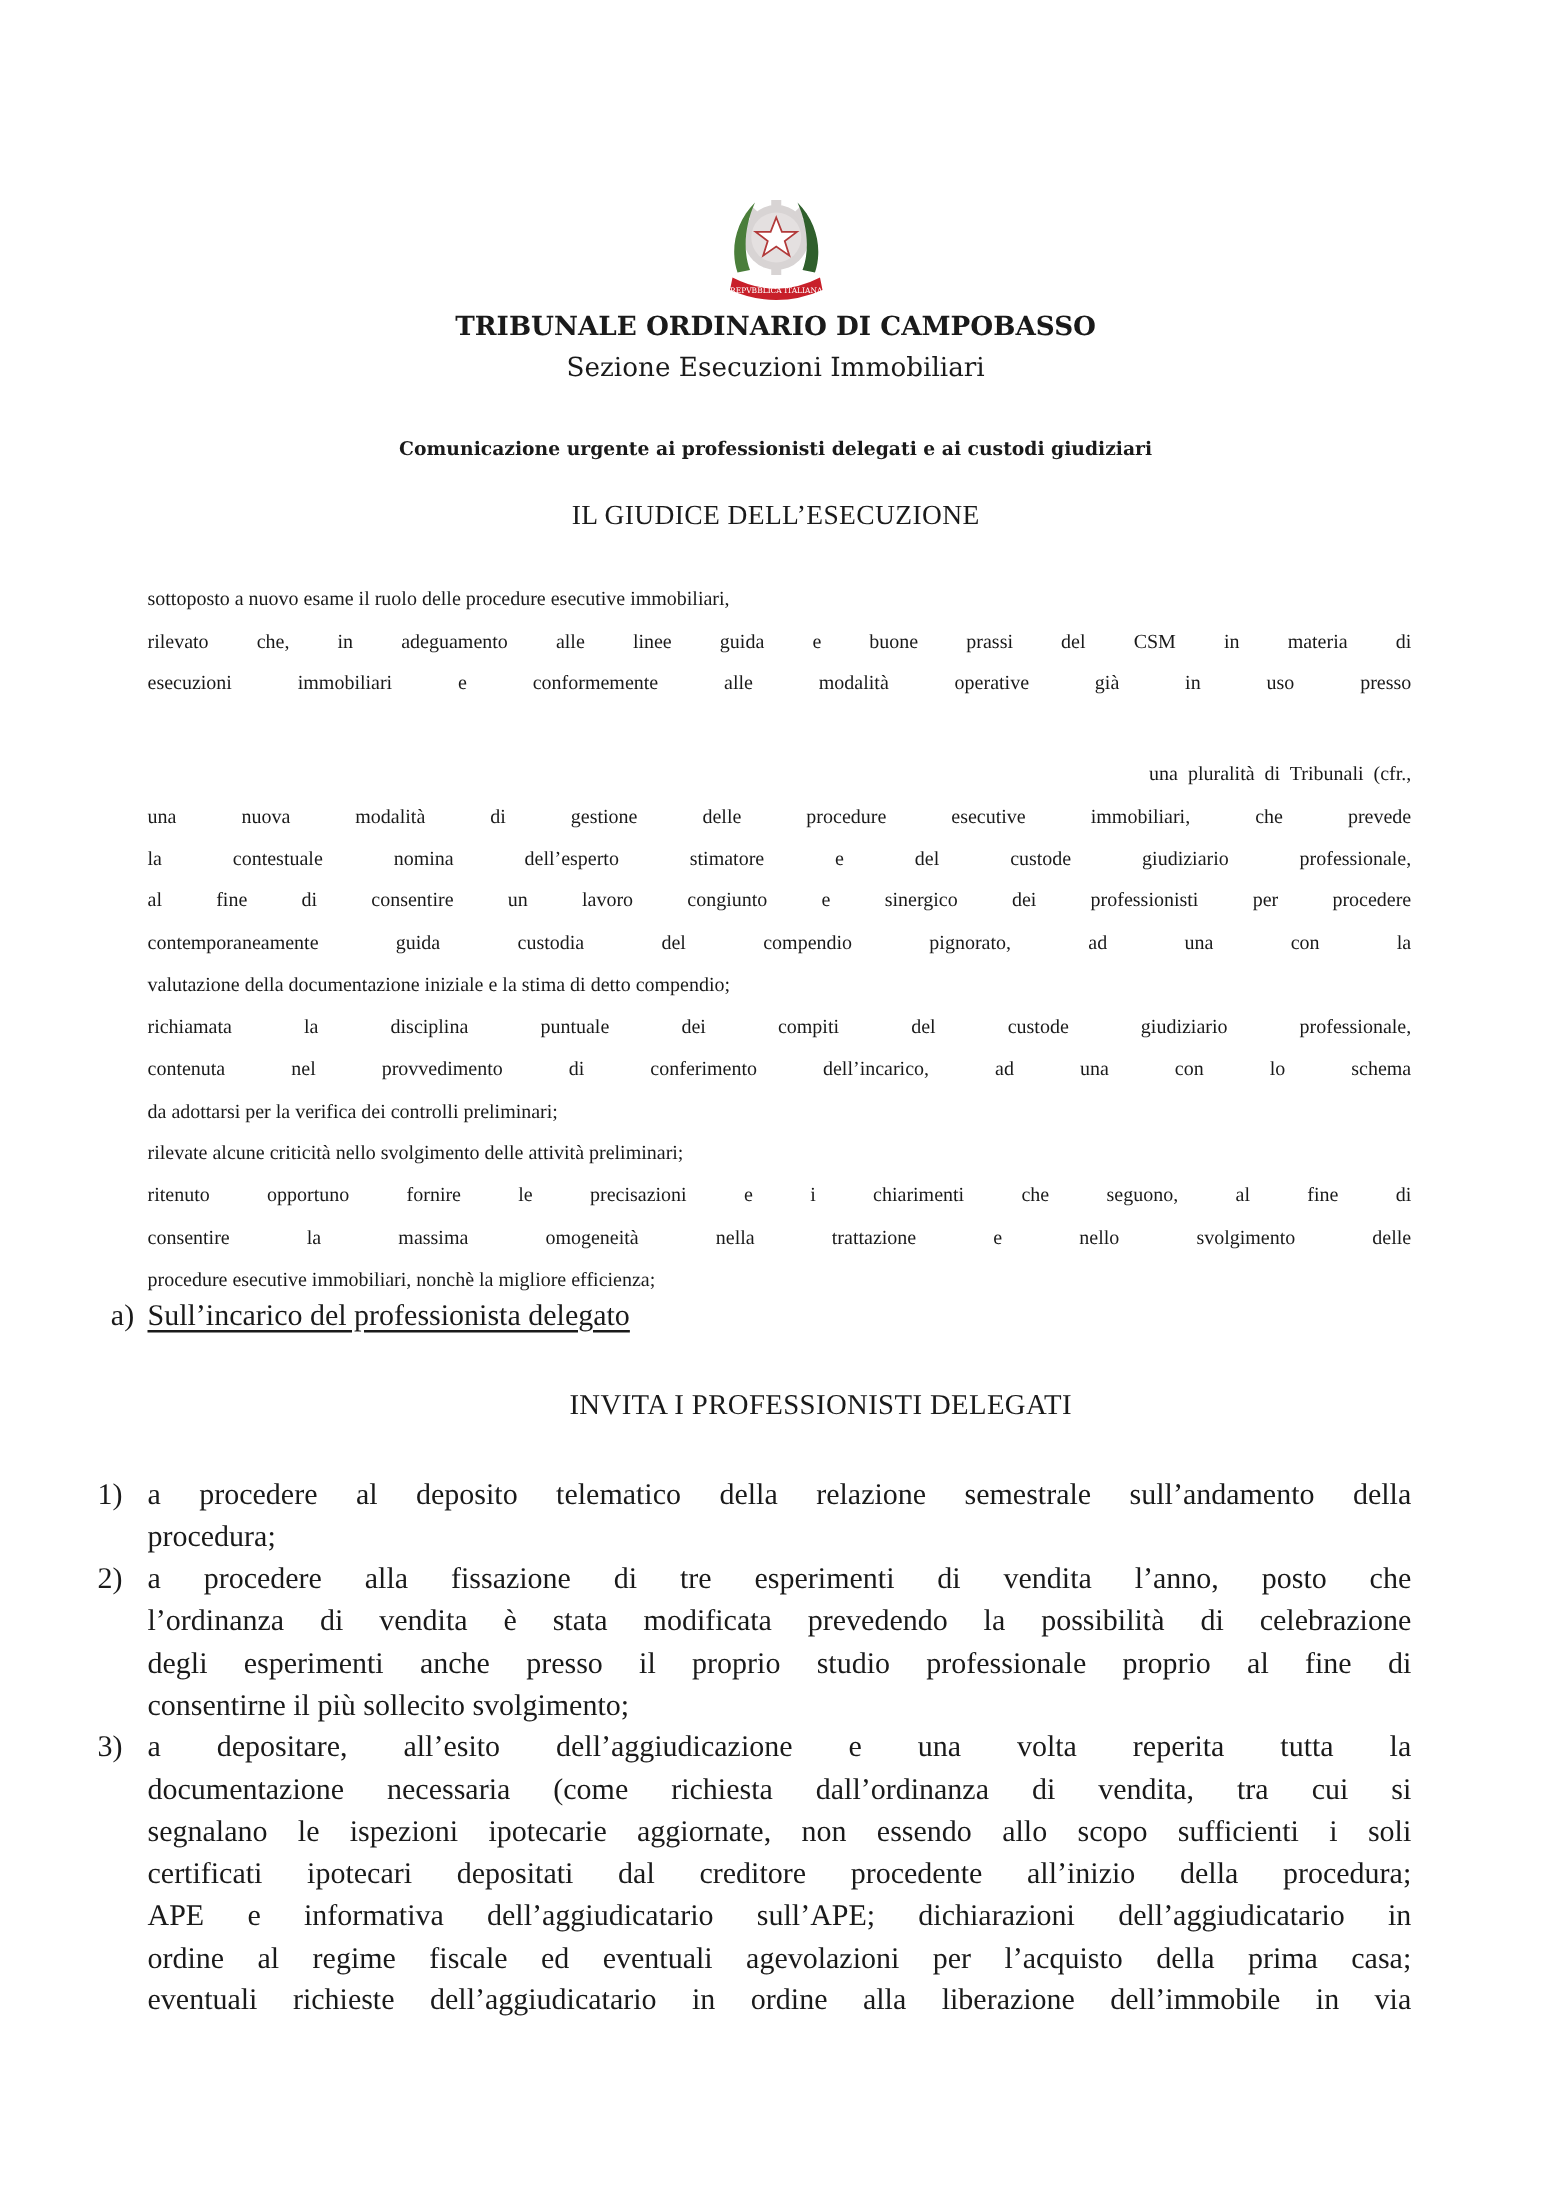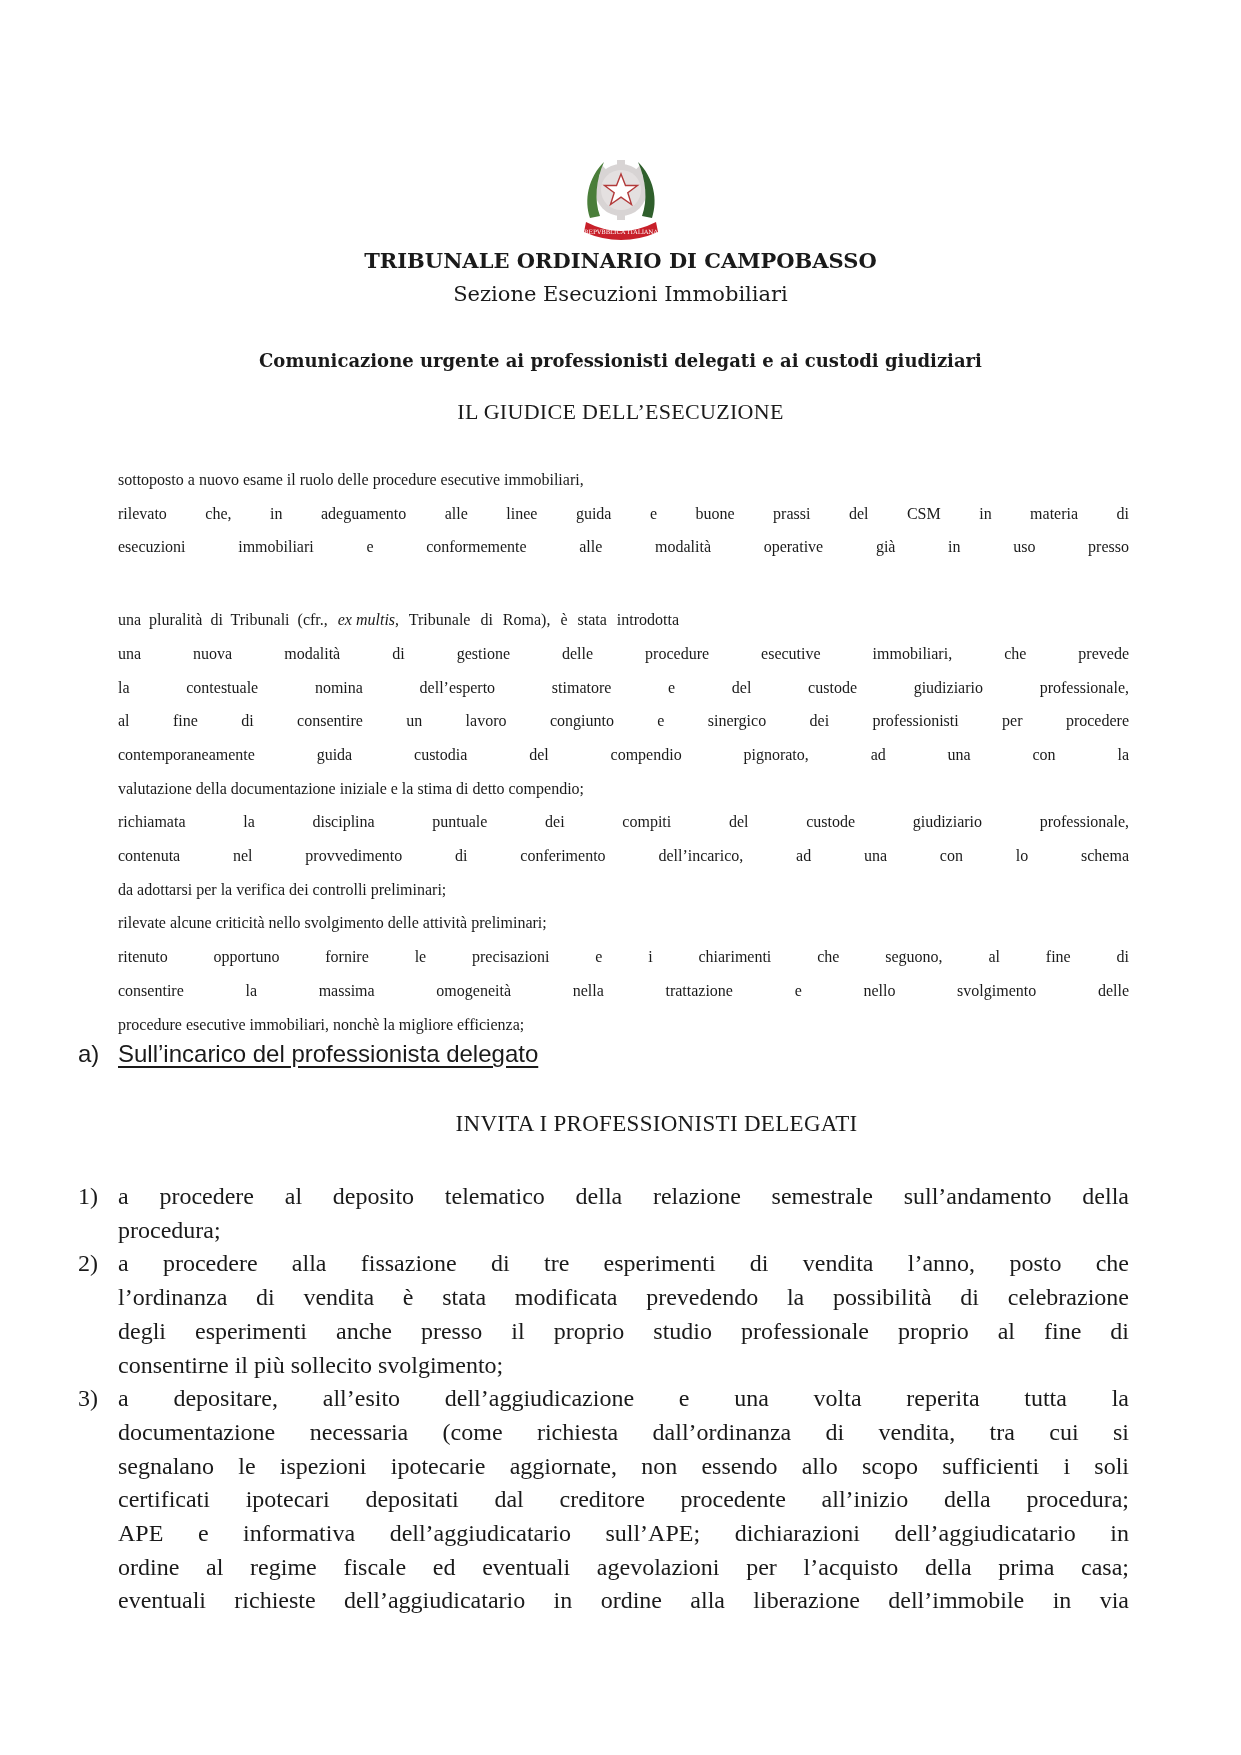--- a/index.html
+++ b/index.html
@@ -3,27 +3,27 @@
 <meta charset="utf-8">
 <style>
   html, body { margin: 0; padding: 0; background: #ffffff; }
   body { width: 1241px; height: 1755px; position: relative; overflow: hidden;
          font-family: "DejaVu Serif", "Liberation Serif", serif; color: #1a1a1a; }
   .page { position: absolute; left: 0; top: 0; width: 1241px; height: 1755px; }
   .emblem { position: absolute; left: 582px; top: 150px; width: 78px; height: 92px; }
   .h-center { position: absolute; left: 0; width: 1241px; text-align: center; }
   .title1 { top: 248px; font-weight: bold; font-size: 21px; font-family: "DejaVu Serif", serif; letter-spacing: 0px; }
   .title2 { top: 282px; font-weight: normal; font-size: 21px; font-family: "DejaVu Serif", serif; }
-  .title3 { top: 350px; font-weight: bold; font-size: 18px; font-family: "DejaVu Serif", serif; }
+  .title3 { top: 350px; font-weight: bold; font-size: 15px; font-family: "DejaVu Serif", serif; }
   .judge { top: 399px; font-size: 22px; font-family: "Liberation Serif", serif; letter-spacing: 0.3px; }
   .body-block { position: absolute; left: 118px; width: 1011px; top: 463px;
                 font-family: "Liberation Serif", serif; font-size: 16px; line-height: 33.7px; }
   .line { display: block; white-space: nowrap; }
   .just { text-align: justify; text-align-last: justify; white-space: normal; }
-  .section-a { position: absolute; left: 78px; top: 1040px; font-family: Liberation Sans, sans-serif; font-size: 24px; }
+  .section-a { position: absolute; left: 78px; top: 1040px; font-family: Liberation Serif, serif; font-size: 24px; text-align: center; }
   .section-a .lbl { display: inline-block; width: 40px; }
   .section-a .ttl { text-decoration: underline; text-underline-offset: 4px; }
   .invita { top: 1111px; font-size: 23px; font-family: "Liberation Serif", serif; letter-spacing: 0.3px; padding-left: 36px; }
   .list { position: absolute; left: 78px; width: 1051px; top: 1180px;
           font-family: "Liberation Serif", serif; font-size: 24px; line-height: 33.7px; }
   .item { position: relative; padding-left: 40px; }
   .item .num { position: absolute; left: 0; top: 0; }
   .item .line { white-space: nowrap; }
   .item .just { white-space: normal; }
   em { font-style: italic; }
@@ -59,23 +59,20 @@
   <div class="h-center title2">Sezione Esecuzioni Immobiliari</div>
   <div class="h-center title3">Comunicazione urgente ai professionisti delegati e ai custodi giudiziari</div>
   <div class="h-center judge">IL GIUDICE DELL’ESECUZIONE</div>
 
   <div class="body-block">
     <span class="line">sottoposto a nuovo esame il ruolo delle procedure esecutive immobiliari,</span>
     <span class="line just">rilevato che, in adeguamento alle linee guida e buone prassi del CSM in materia di</span>
     <span class="line just">esecuzioni immobiliari e conformemente alle modalità operative già in uso presso</span>
     <span class="line" style="display:flex; justify-content:flex-end; white-space:nowrap;margin-top:39px;">
       <span style="word-spacing:4px;">una pluralità di Tribunali (cfr.,</span>
-        <span style="flex:1; display:flex; justify-content:space-between; padding-left:10px;">
-          <span><em>ex multis</em><span style="word-spacing:6px;">, Tribunale di Roma), è stata introdotta</span></span>
-        </span>
     </span>
     <span class="line just">una nuova modalità di gestione delle procedure esecutive immobiliari, che prevede</span>
     <span class="line just">la contestuale nomina dell’esperto stimatore e del custode giudiziario professionale,</span>
     <span class="line just">al fine di consentire un lavoro congiunto e sinergico dei professionisti per procedere</span>
     <span class="line just">contemporaneamente guida custodia del compendio pignorato, ad una con la</span>
     <span class="line">valutazione della documentazione iniziale e la stima di detto compendio;</span>
     <span class="line just">richiamata la disciplina puntuale dei compiti del custode giudiziario professionale,</span>
     <span class="line just">contenuta nel provvedimento di conferimento dell’incarico, ad una con lo schema</span>
     <span class="line">da adottarsi per la verifica dei controlli preliminari;</span>
     <span class="line">rilevate alcune criticità nello svolgimento delle attività preliminari;</span>

